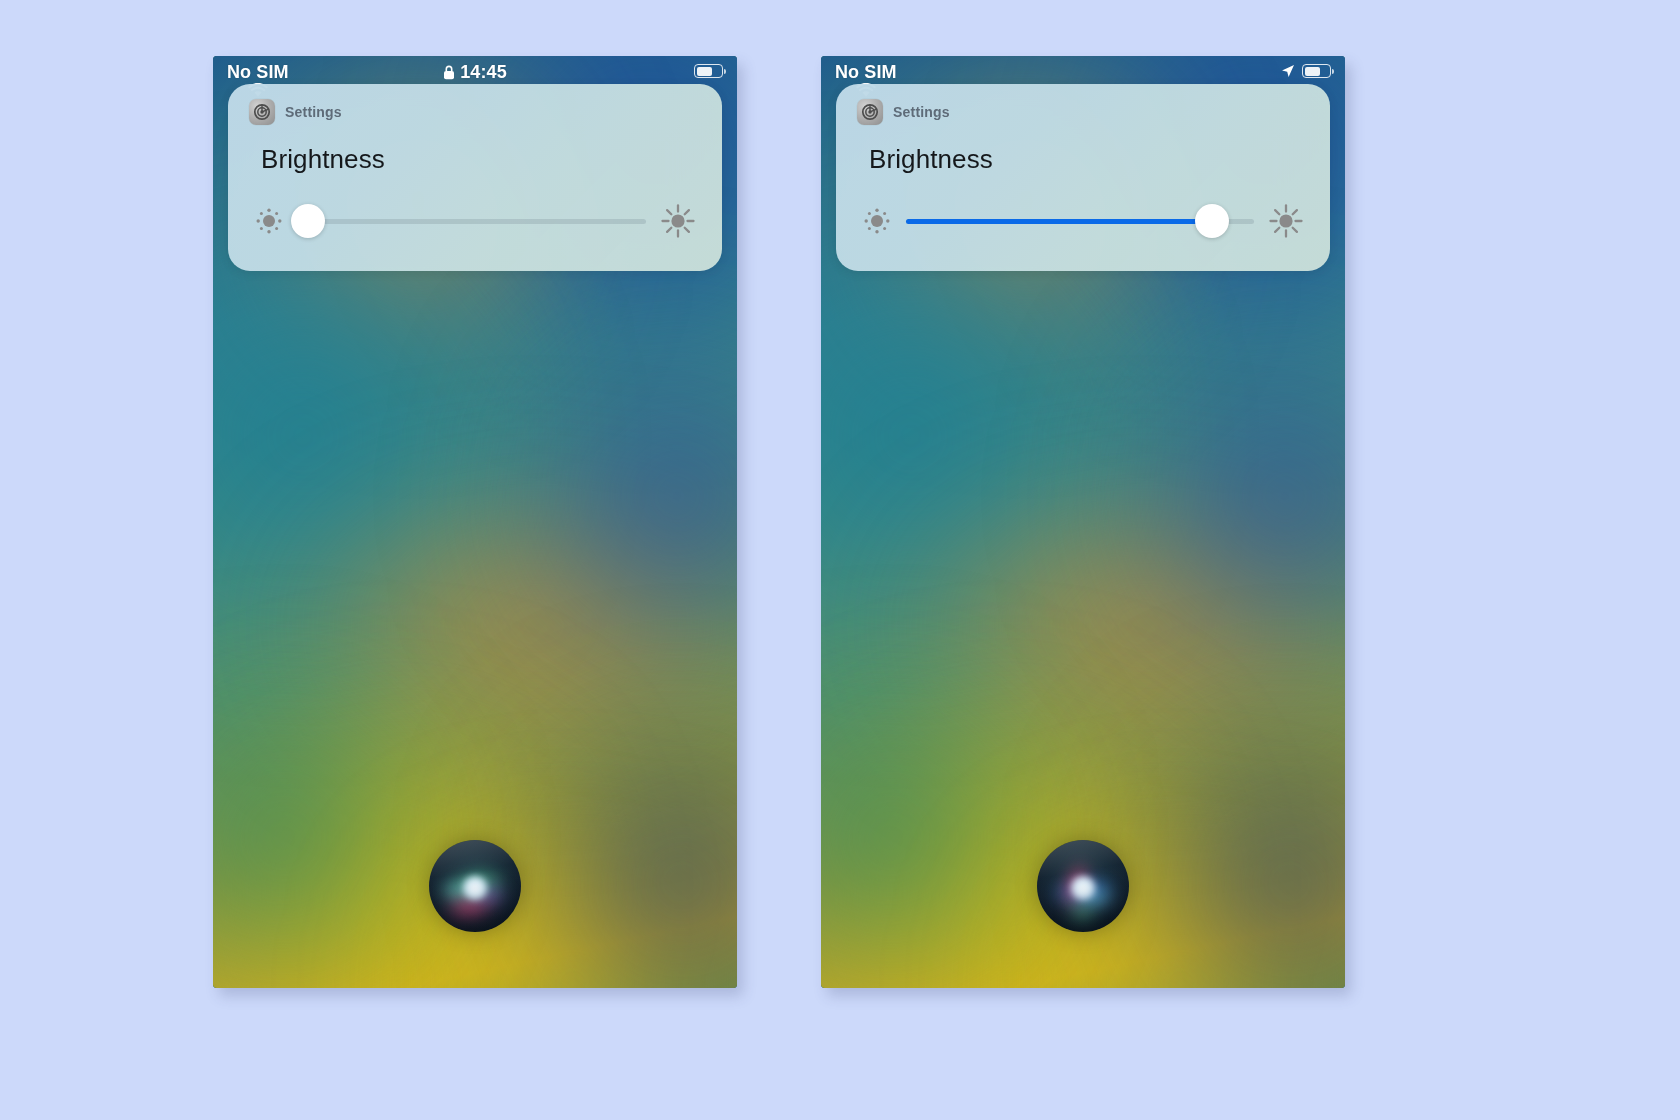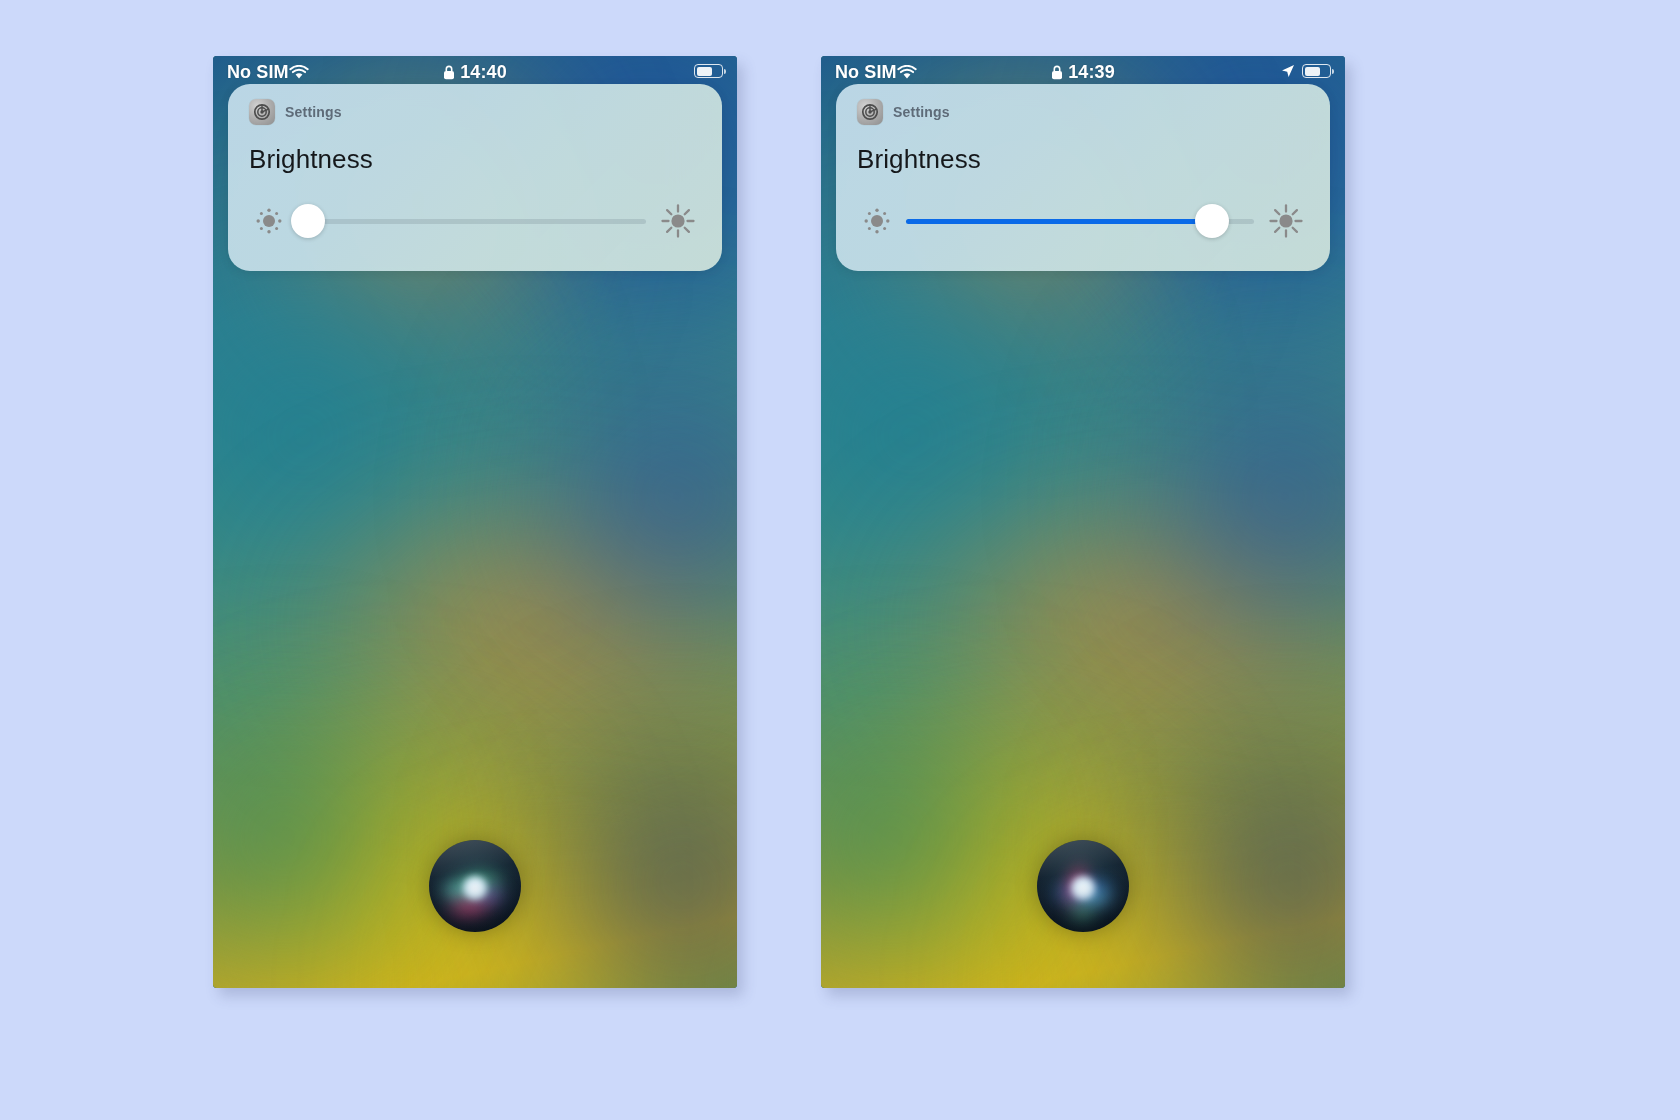--- a/index.html
+++ b/index.html
@@ -130,20 +130,21 @@
     font-weight: 600;
     letter-spacing: .1px;
     z-index: 6;
     pointer-events: none;
   }
   .sb-left {
     position: absolute;
     left: 14px; top: 6px;
     display: flex; align-items: center; 
     text-shadow: 0 0 2px rgba(0,0,0,.22);
+    flex-direction: column;
   }
   .sb-center {
     position: absolute;
     left: 0; right: 0; top: 6px;
     display: flex; align-items: center; justify-content: center; gap: 5px;
     text-shadow: 0 0 2px rgba(0,0,0,.22);
   }
   .sb-right {
     position: absolute;
     right: 14px; top: 8px;
@@ -218,20 +219,21 @@
     letter-spacing: .2px;
     line-height: 1;
   }
 
   .banner-title {
     font-size: 26px;
     color: #15181b;
     padding: 19px 0 0 21px;
     letter-spacing: .1px;
     font-weight: 400;
+    margin-left: 12px;
   }
 
   
   .slider-row {
     display: flex;
     align-items: center;
     padding: 24px 0 0 22px;
     padding-right: 22px;
     gap: 0;
   }
@@ -372,21 +374,21 @@
           </svg>
         </span>
       </div>
       <div class="sb-center">
         <span>
           <svg class="lock-icon" viewBox="0 0 12 15">
             <rect x="1" y="6" width="10" height="8.2" rx="2" fill="#fff"></rect>
             <path d="M3.3 6 V4.1 a2.7 2.7 0 0 1 5.4 0 V6" stroke="#fff" stroke-width="1.6" fill="none"></path>
           </svg>
         </span>
-        <span>14:40</span>
+        <span>14:45</span>
       </div>
       <div class="sb-right">
         <span class="battery">
           <span class="fill"></span>
         </span>
       </div>
     </div>
 
     <div class="banner">
       <div class="banner-head">
@@ -471,29 +473,20 @@
       <div class="sb-left">
         <span>No SIM</span>
         <span>
           <svg class="wifi-icon" viewBox="0 0 20 15">
             <path d="M10 13.4 L6.6 9.6 a5.2 5.2 0 0 1 6.8 0 Z" fill="#fff"></path>
             <path d="M3.9 7.1 a9 9 0 0 1 12.2 0" stroke="#fff" stroke-width="2" fill="none" stroke-linecap="round"></path>
             <path d="M1.3 4.2 a13 13 0 0 1 17.4 0" stroke="#fff" stroke-width="2" fill="none" stroke-linecap="round"></path>
           </svg>
         </span>
       </div>
-      <div class="sb-center">
-        <span>
-          <svg class="lock-icon" viewBox="0 0 12 15">
-            <rect x="1" y="6" width="10" height="8.2" rx="2" fill="#fff"></rect>
-            <path d="M3.3 6 V4.1 a2.7 2.7 0 0 1 5.4 0 V6" stroke="#fff" stroke-width="1.6" fill="none"></path>
-          </svg>
-        </span>
-        <span>14:39</span>
-      </div>
       <div class="sb-right">
         <span>
           <svg class="loc-icon" viewBox="0 0 14 14">
             <path d="M13 1 L1 6.4 L6.2 7.8 L7.6 13 Z" fill="#fff"></path>
           </svg>
         </span>
         <span class="battery">
           <span class="fill"></span>
         </span>
       </div>

